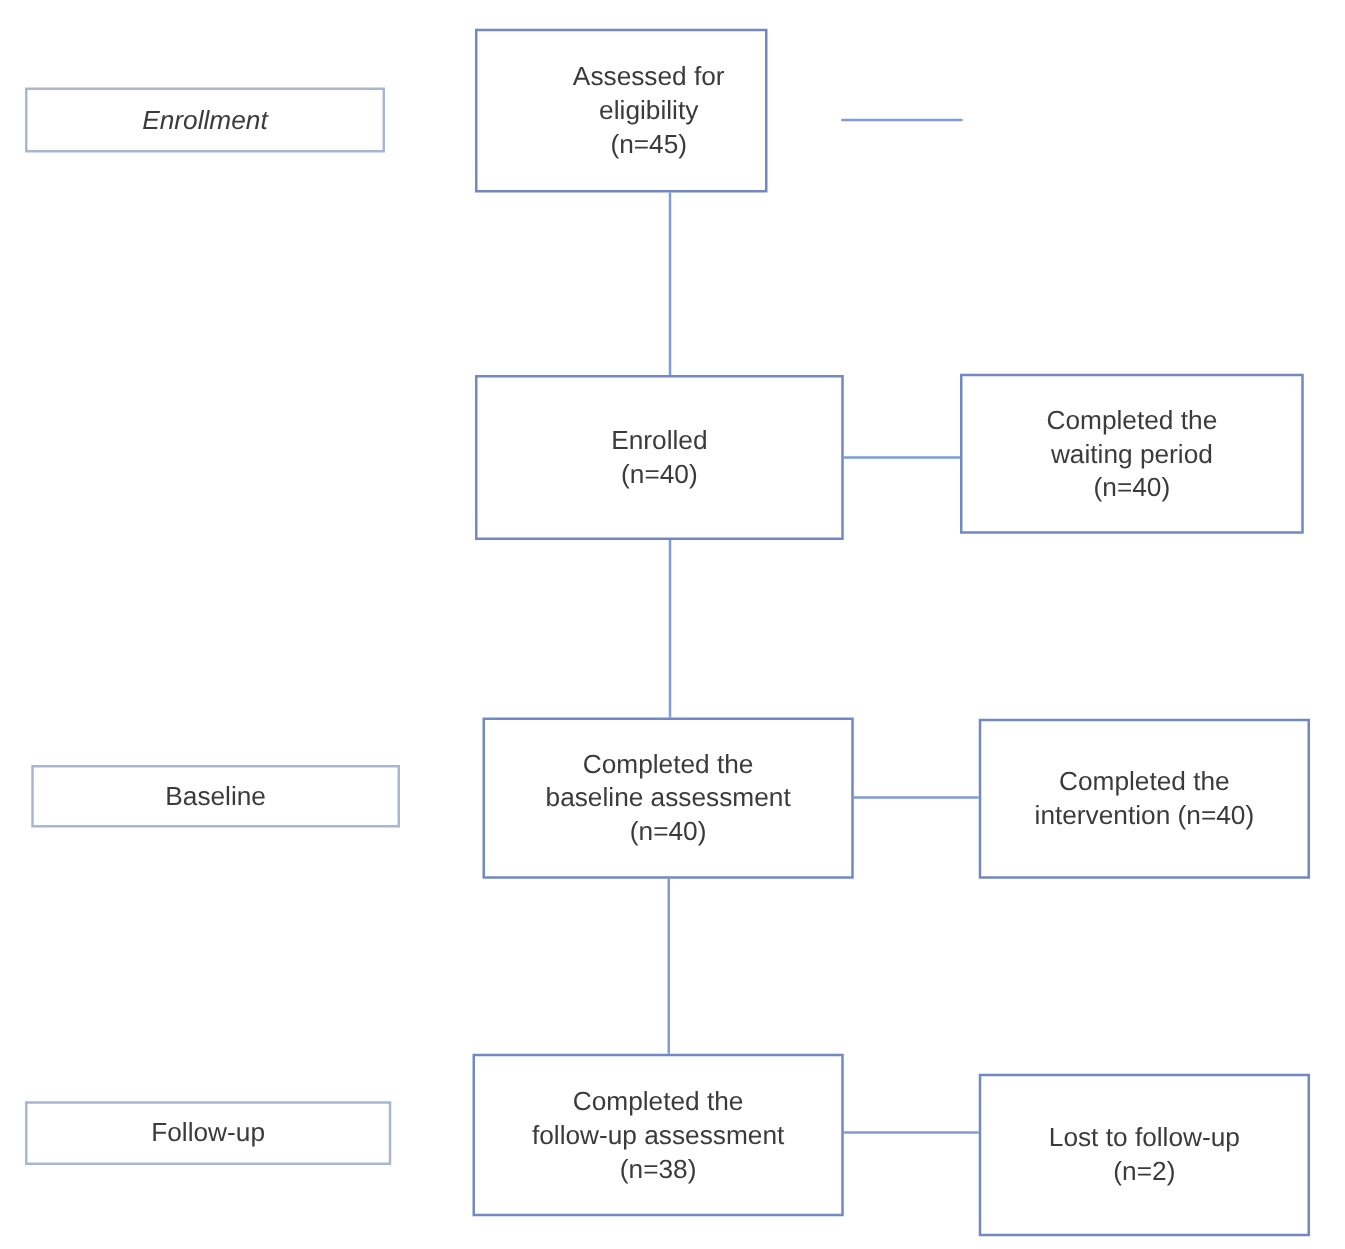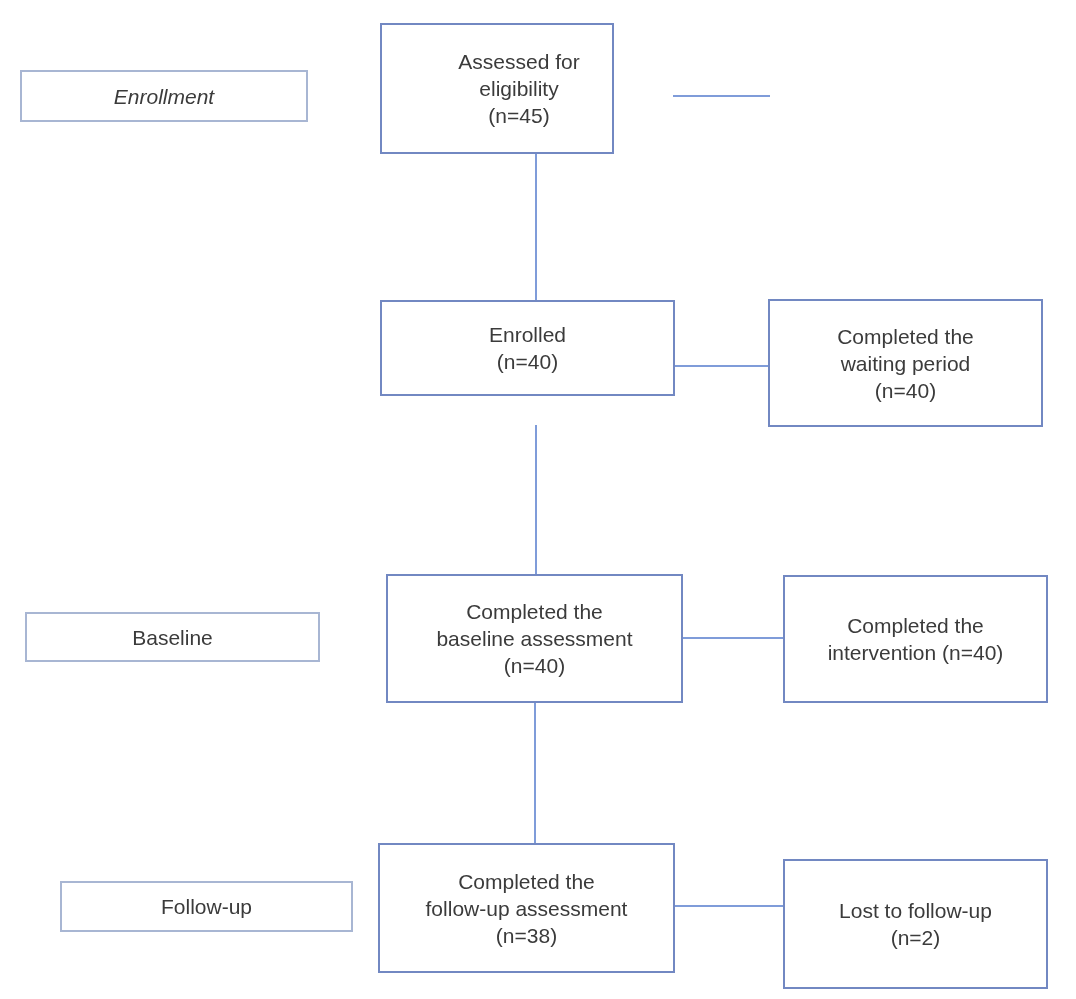--- a/index.html
+++ b/index.html
@@ -37,25 +37,25 @@
   }
   .connector {
     position: absolute;
     background: var(--connector, #7f9cd9);
     z-index: 1;
   }
 
   
   #lbl-enrollment { left: 20px;  top: 70px;  width: 288px; height: 52px; font-style: italic; }
   #lbl-baseline   { left: 25px;  top: 612px; width: 295px; height: 50px; }
-  #lbl-followup   { left: 20px;  top: 881px; width: 293px; height: 51px; margin-left: 40px; }
+  #lbl-followup   { left: 20px;  top: 881px; width: 293px; height: 51px; }
 
   
   #box-assessed { left: 380px; top: 23px;  width: 234px; height: 131px; padding-left: 44px; }
-  #box-enrolled { left: 380px; top: 300px; width: 295px; height: 96px; }
+  #box-enrolled { left: 380px; top: 300px; width: 295px; height: 132px; }
   #box-baseline { left: 386px; top: 574px; width: 297px; height: 129px; }
   #box-followup { left: 378px; top: 843px; width: 297px; height: 130px; }
 
   
   #side-declined     { left: 768px; top: 24px;  width: 272px; height: 129px; }
   #side-waiting      { left: 768px; top: 299px; width: 275px; height: 128px; }
   #side-intervention { left: 783px; top: 575px; width: 265px; height: 128px; }
   #side-lost         { left: 783px; top: 843px; width: 265px; height: 130px; margin-top: 16px; }
 
   

